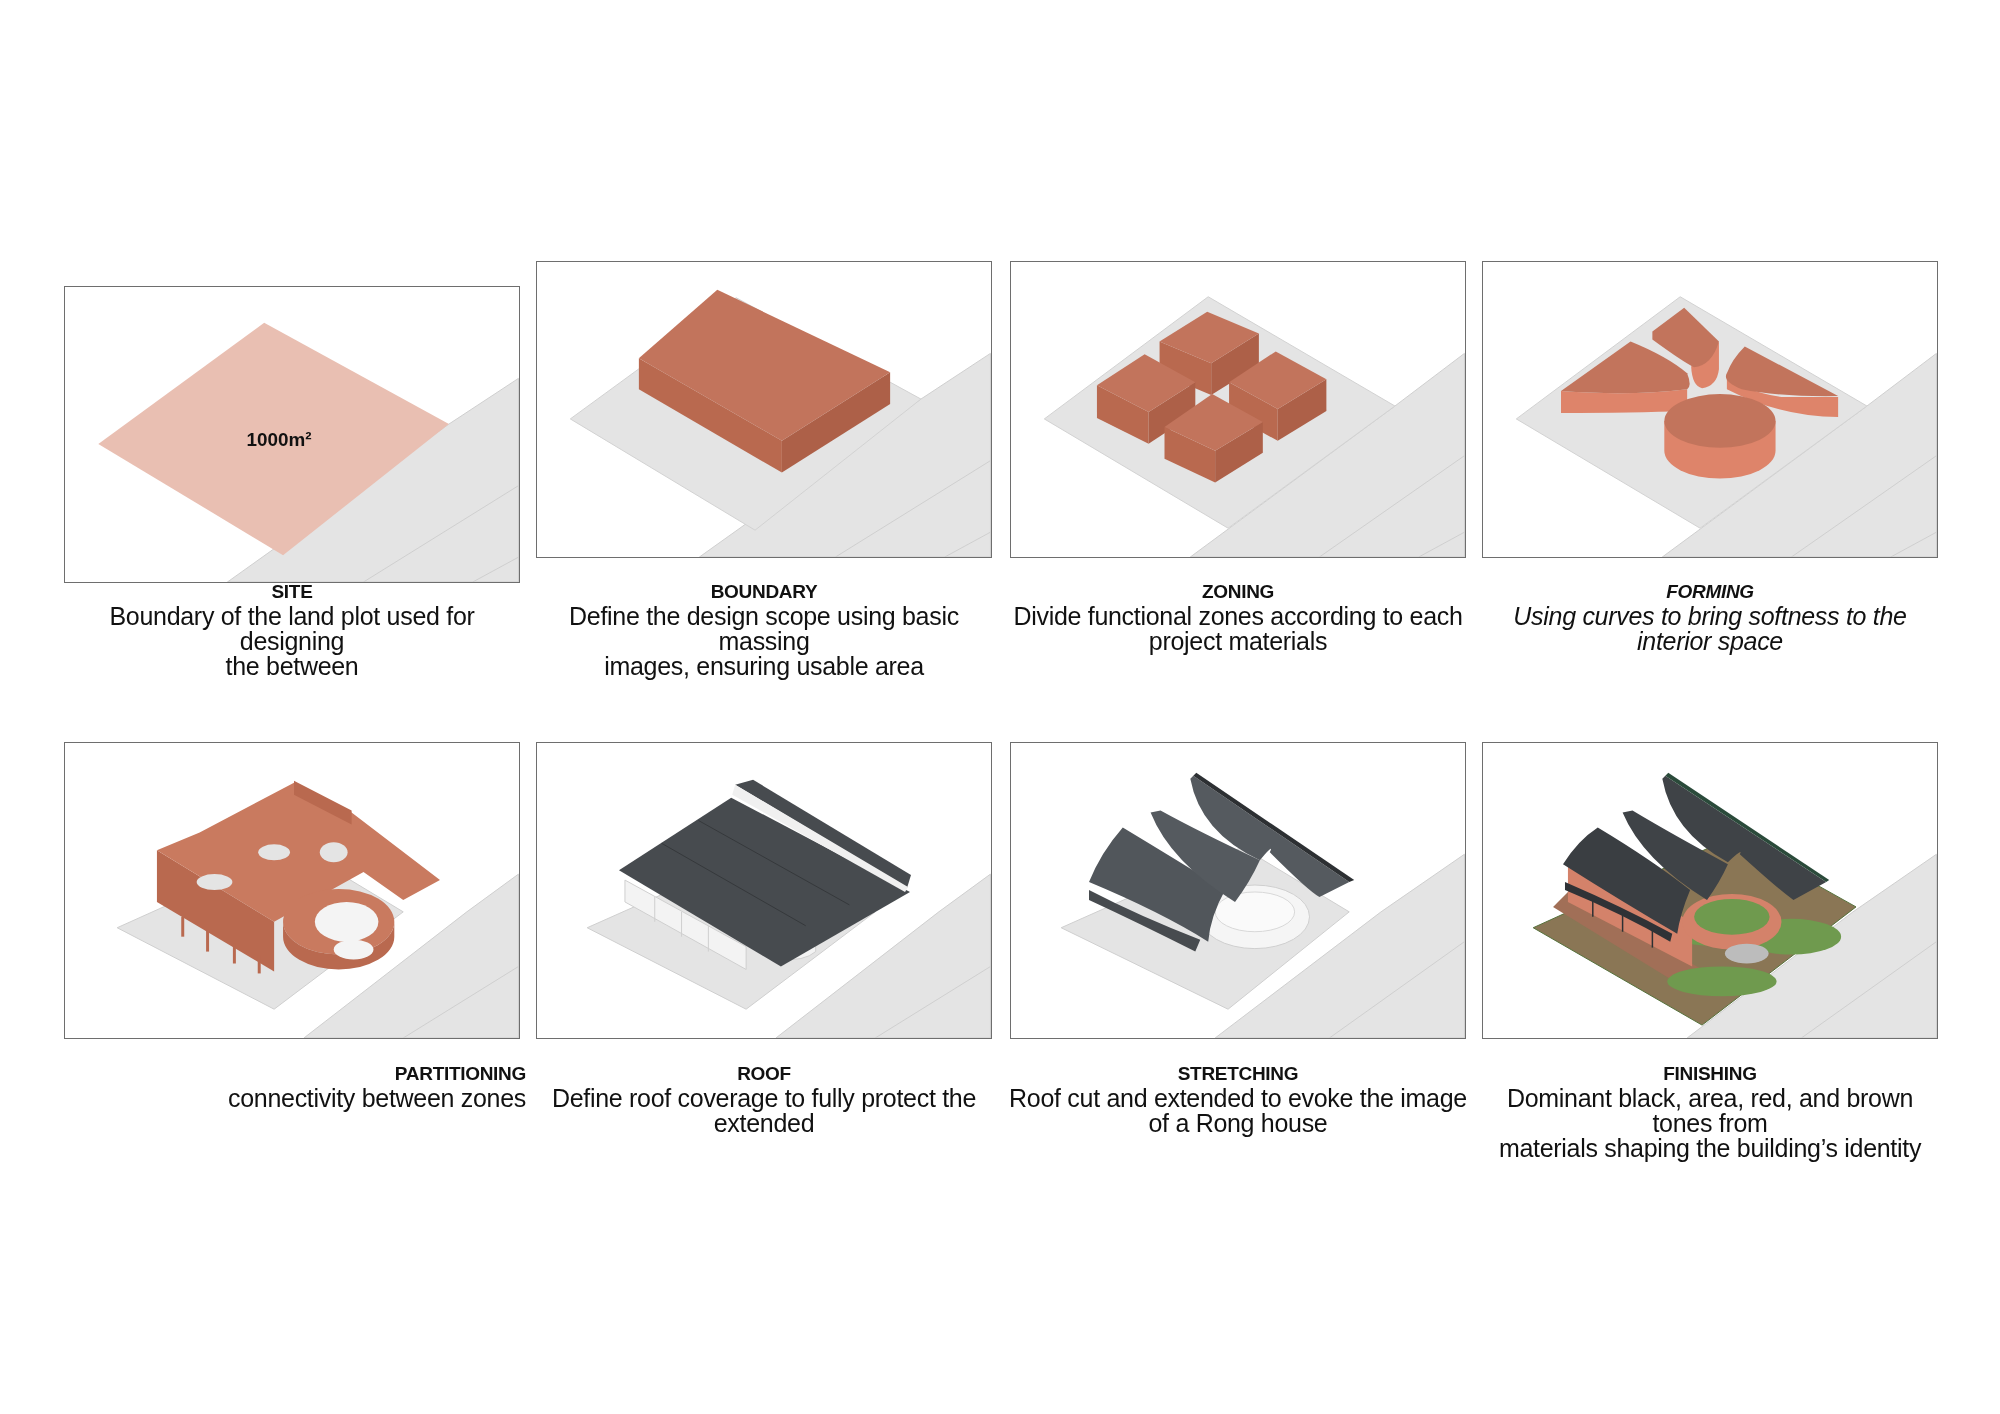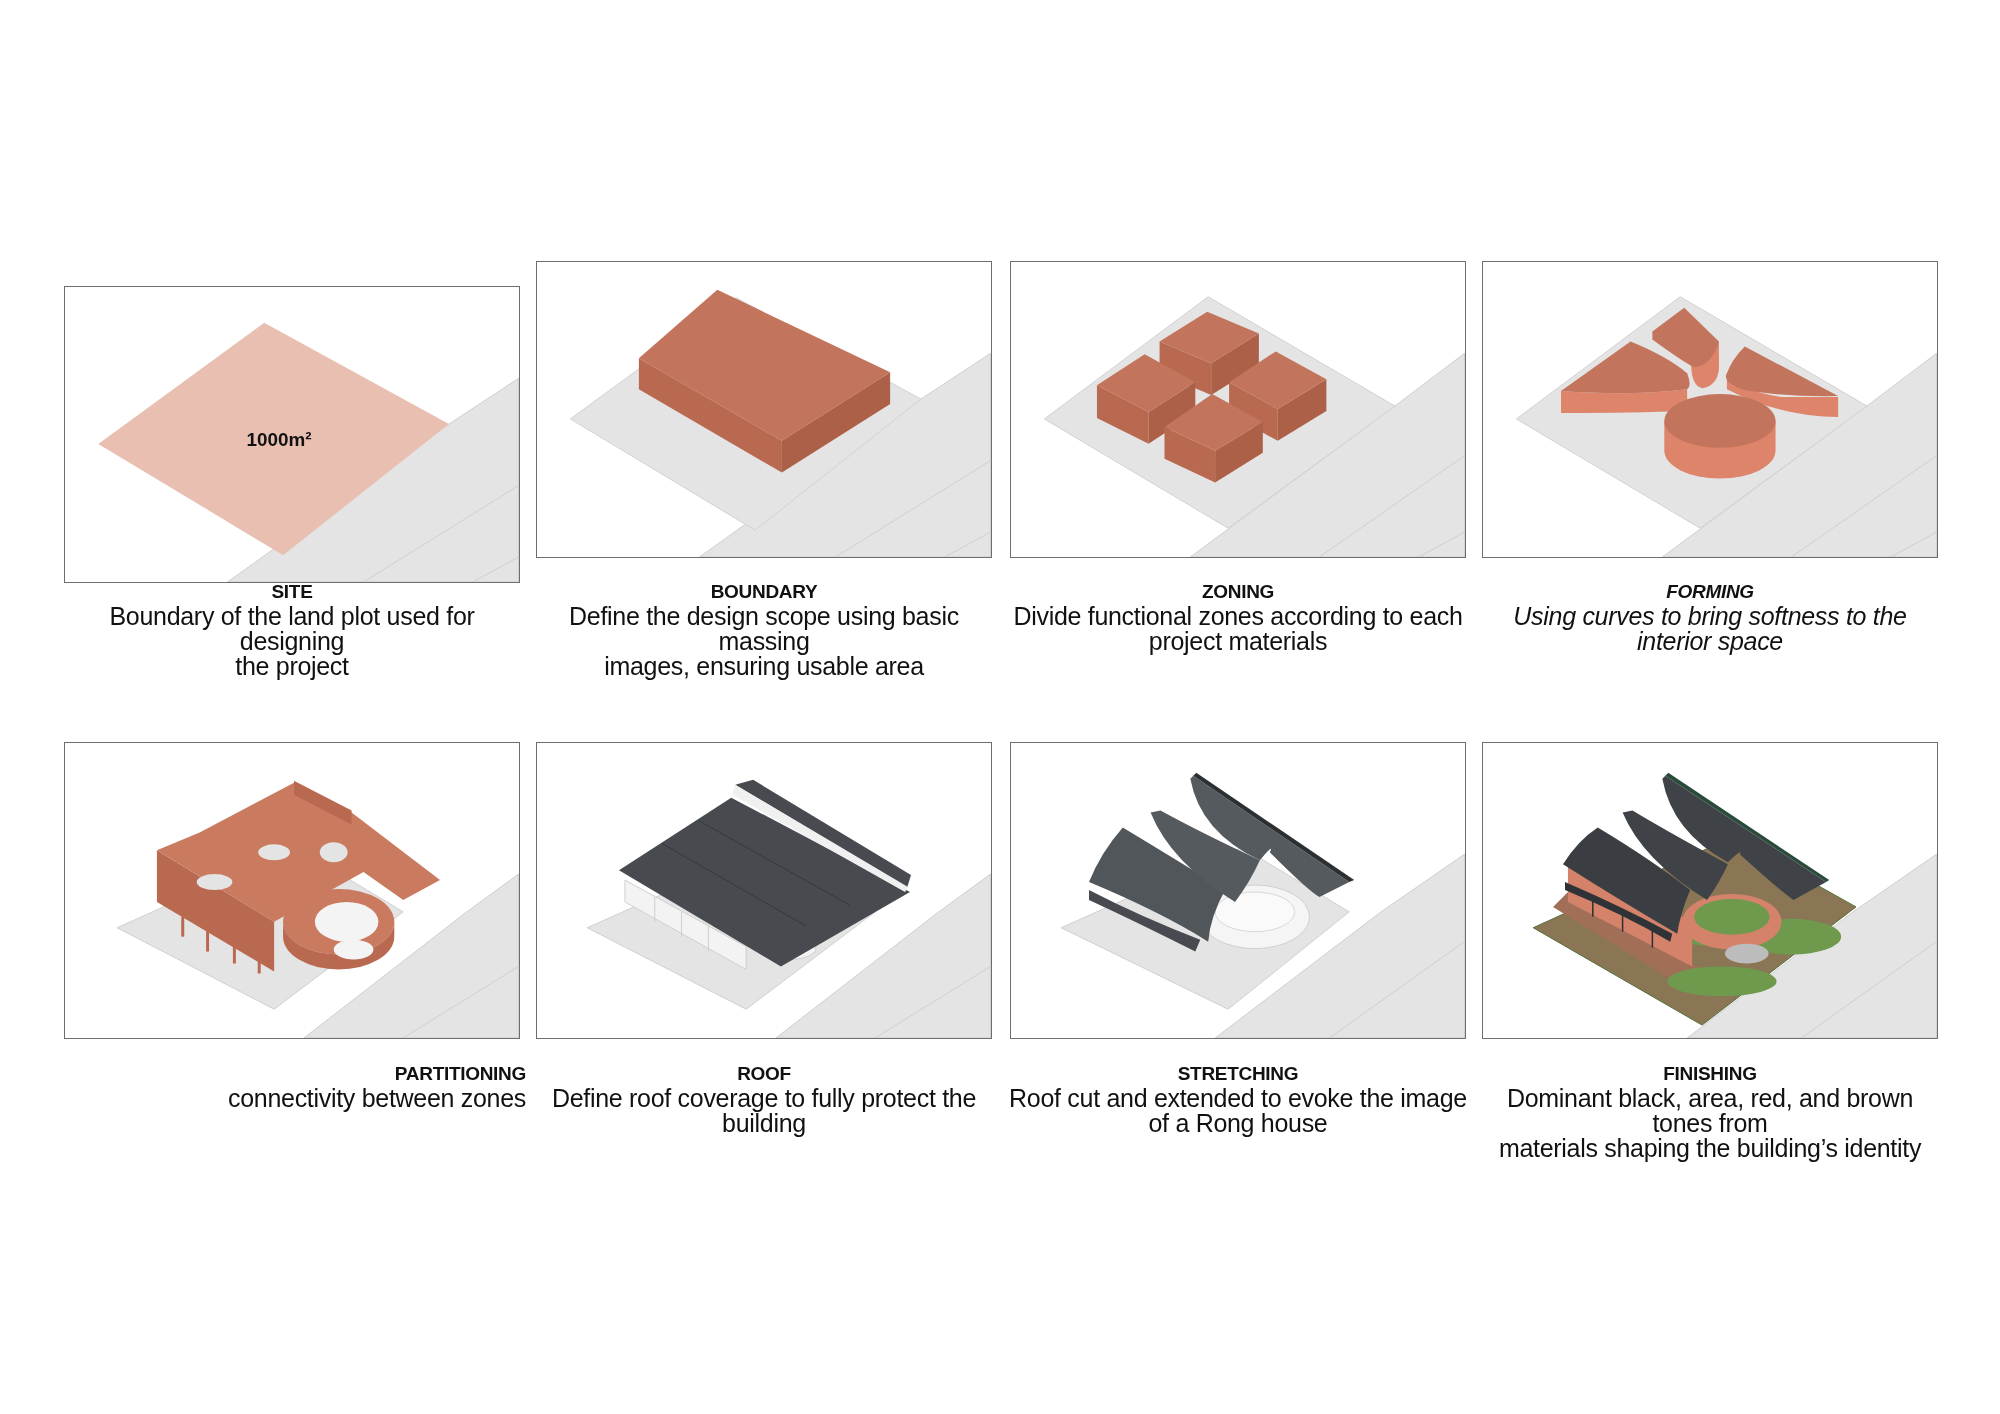--- a/index.html
+++ b/index.html
@@ -80,21 +80,21 @@
     <path d="M263,85 L357,135 Q300,136 260,128 Q240,120 245,112 Q250,98 263,85 Z" fill="#c2745c"></path>
 
     <path d="M182,160 L182,190 A56,28 0 0 0 294,190 L294,160 Z" fill="#de846a"></path>
     <ellipse cx="238" cy="160" rx="56" ry="27" fill="#c2745c"></ellipse>
   </svg>
 </div>
 
 <div class="caption" style="left:57px; top:580px;">
   <div class="title">SITE</div>
   <div class="desc">Boundary of the land plot used for designing</div>
-  <div class="desc">the project</div>
+  <div class="desc">the between</div>
 </div>
 <div class="caption" style="left:529px; top:580px;">
   <div class="title">BOUNDARY</div>
   <div class="desc">Define the design scope using basic massing</div>
   <div class="desc">images, ensuring usable area</div>
 </div>
 <div class="caption" style="left:1003px; top:580px;">
   <div class="title">ZONING</div>
   <div class="desc">Divide functional zones according to each</div>
   <div class="desc">project materials</div>
@@ -204,21 +204,21 @@
     <polygon points="183,33 186,30 348,138 345,140" fill="#2a4a3a"></polygon>
   </svg>
 </div>
 
 <div class="caption" style="left:56px; top:1062px;text-align:right;">
   <div class="title">PARTITIONING</div>
   <div class="desc">connectivity between zones</div>
 </div>
 <div class="caption" style="left:529px; top:1062px;">
   <div class="title">ROOF</div>
-  <div class="desc">Define roof coverage to fully protect the building</div>
+  <div class="desc">Define roof coverage to fully protect the extended</div>
   <div class="desc"></div>
 </div>
 <div class="caption" style="left:1003px; top:1062px;">
   <div class="title">STRETCHING</div>
   <div class="desc">Roof cut and extended to evoke the image</div>
   <div class="desc">of a Rong house</div>
 </div>
 <div class="caption" style="left:1475px; top:1062px;">
   <div class="title">FINISHING</div>
   <div class="desc">Dominant black, area, red, and brown tones from</div>

